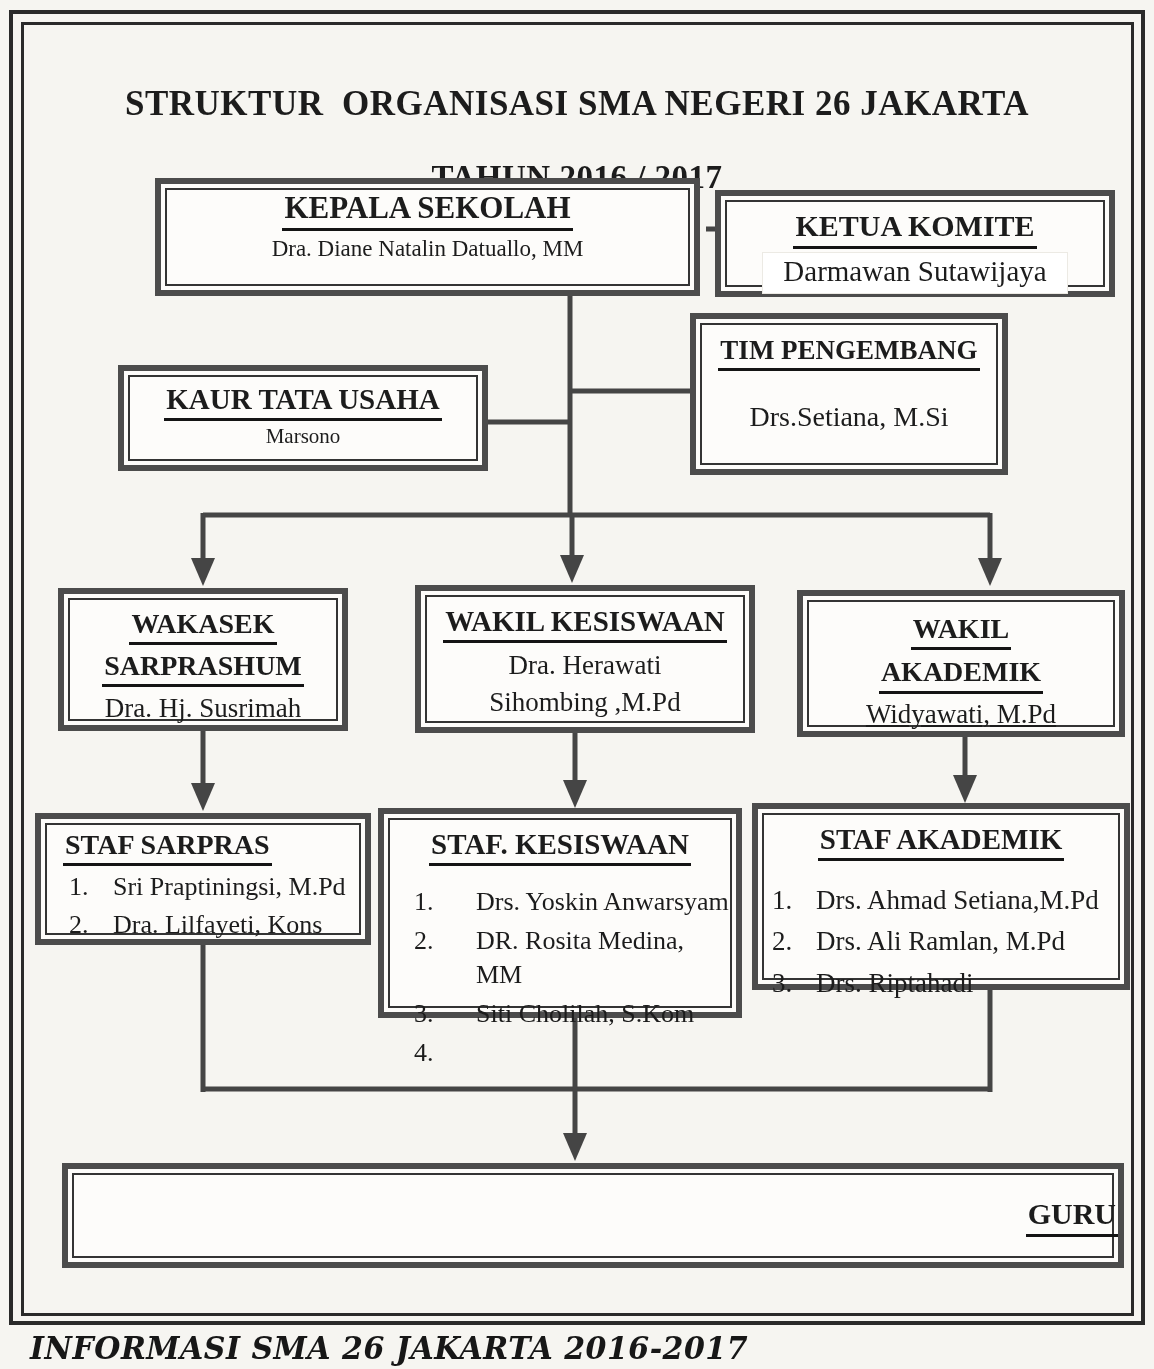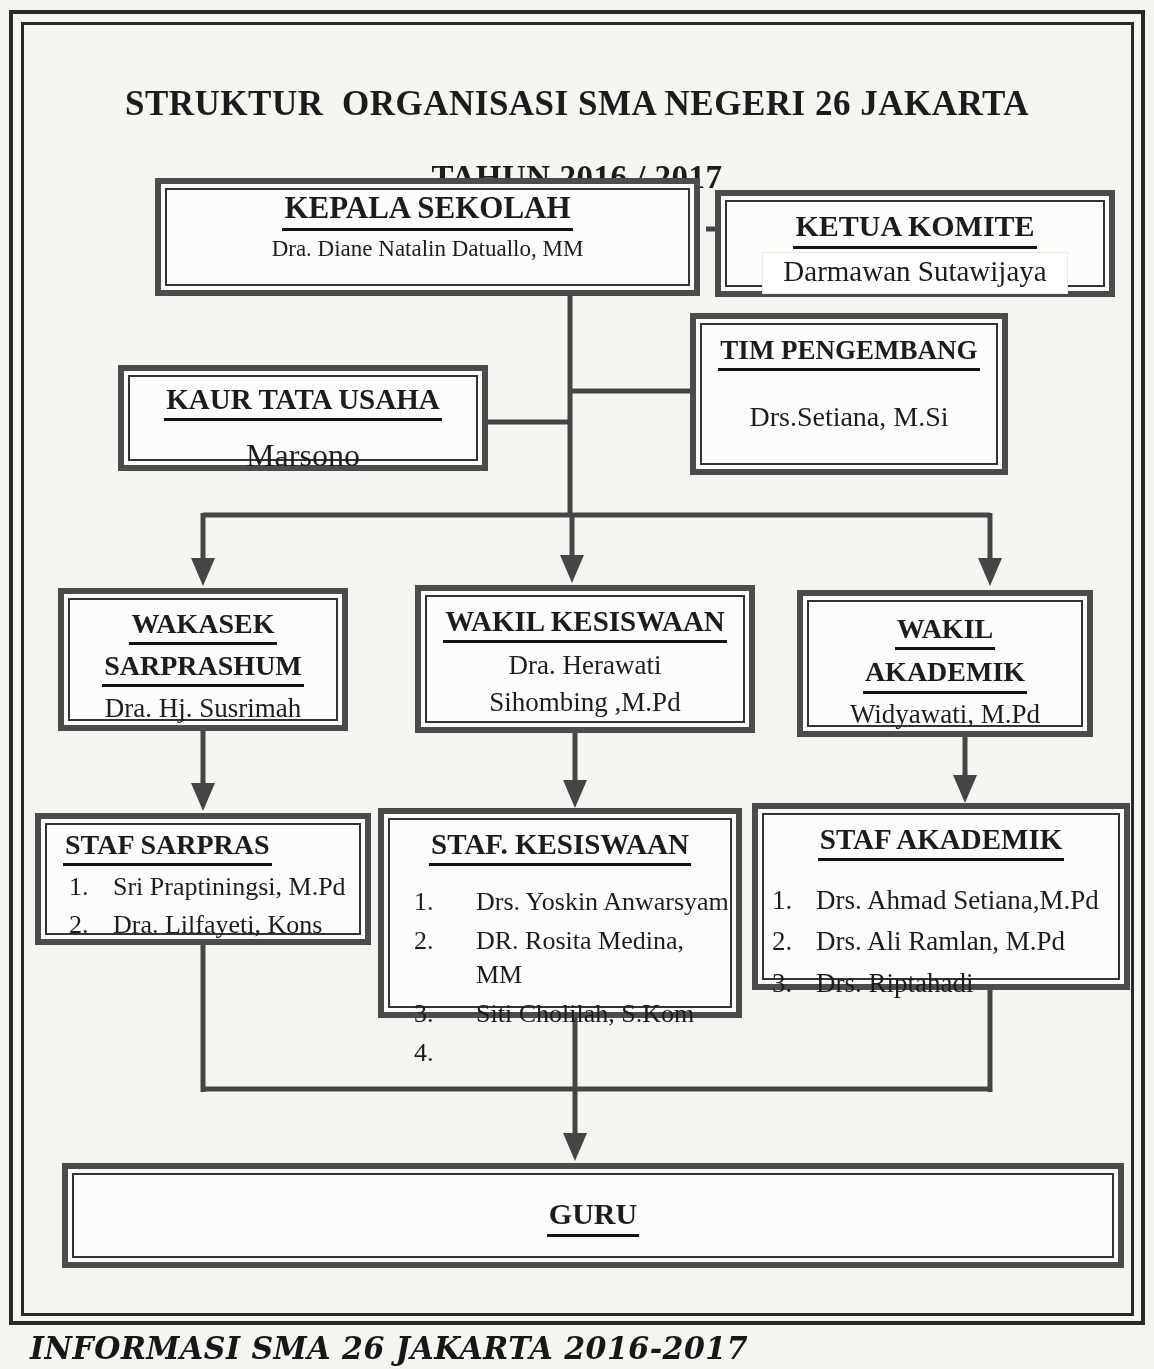--- a/index.html
+++ b/index.html
@@ -26,21 +26,21 @@
   .hd{font-weight:700;line-height:1.3;}
   .u{border-bottom:3px solid #141414;padding:0 2px 2px 2px;display:inline-block;line-height:1.15;}
   .nm{line-height:1.3;}
   .strip{background:#ffffff;box-shadow:0 0 0 1px #eceae4;padding:2px 20px 6px 20px;}
   .mem{display:grid;width:100%;box-sizing:border-box;line-height:1.3;text-align:left;}
   .mem .no{text-align:left;}
   
   .b-kepala{padding-top:4px;}  .b-kepala .hd{font-size:31px;}  .b-kepala .nm{font-size:23px;margin-top:3px;}
   .b-komite{padding-top:10px;}  .b-komite .hd{font-size:30px;}  .b-komite .nm{font-size:29px;margin-top:4px;}
   .b-tim{padding-top:14px;}     .b-tim .hd{font-size:27px;}     .b-tim .nm{font-size:28px;margin-top:28px;}
-  .b-kaur{padding-top:10px;}    .b-kaur .hd{font-size:29px;}    .b-kaur .nm{font-size:32px;margin-top:14px;}
+  .b-kaur{padding-top:10px;}    .b-kaur .hd{font-size:29px;}    .b-kaur .nm{font-size:21px;margin-top:2px;}
   .b-wakasek{padding-top:9px;}  .b-wakasek .hd{font-size:28px;line-height:1.5;} .b-wakasek .nm{font-size:27px;margin-top:4px;}
   .b-wkes{padding-top:12px;}    .b-wkes .hd{font-size:29px;}    .b-wkes .nm{font-size:27px;margin-top:4px;line-height:1.35;}
   .b-wak{padding-top:11px;}     .b-wak .hd{font-size:28px;line-height:1.55;} .b-wak .nm{font-size:27px;margin-top:3px;}
   .b-ssar{padding-top:8px;align-items:flex-start;}
   .b-ssar .hd{font-size:28px;margin-left:22px;}
   .b-ssar .mem{grid-template-columns:44px 1fr;padding-left:28px;font-size:26px;margin-top:4px;}
   .b-skes{padding-top:12px;}
   .b-skes .hd{font-size:29px;}
   .b-skes .list{margin-top:14px;width:100%;}
   .b-skes .mem{grid-template-columns:62px 1fr;padding-left:30px;font-size:26px;margin-top:5px;}
@@ -134,21 +134,21 @@
   </div>
 
   <div class="obox b-wkes" style="left:415px;top:585px;width:340px;height:148px;">
     <div class="hd"><span class="u">WAKIL KESISWAAN</span></div>
     <div class="nm">
       <span>Dra. Herawati</span><br>
       <span>Sihombing ,M.Pd</span>
     </div>
   </div>
 
-  <div class="obox b-wak" style="left:797px;top:590px;width:296px;height:147px;">
+  <div class="obox b-wak" style="left:797px;top:590px;width:328px;height:147px;text-decoration:underline;">
     <div class="hd">
       <span class="u">WAKIL</span><br>
       <span class="u">AKADEMIK</span>
     </div>
     <div class="nm">Widyawati, M.Pd</div>
   </div>
 
   <div class="obox b-ssar" style="left:35px;top:813px;width:336px;height:132px;">
     <div class="hd"><span class="u">STAF SARPRAS</span></div>
     <div class="mem">
@@ -193,19 +193,19 @@
         <span class="no">2.</span>
         <span class="mn">Drs. Ali Ramlan, M.Pd</span>
       </div>
       <div class="mem">
         <span class="no">3.</span>
         <span class="mn">Drs. Riptahadi</span>
       </div>
     </div>
   </div>
 
-  <div class="obox b-guru" style="left:62px;top:1163px;width:1062px;height:105px;">
+  <div class="obox b-guru" style="left:62px;top:1163px;width:1062px;height:105px;align-items:flex-end;">
     <div class="hd"><span class="u">GURU</span></div>
   </div>
 
   <div class="footer">INFORMASI SMA 26 JAKARTA 2016-2017</div>
 
 </div>
 
 </body></html>

